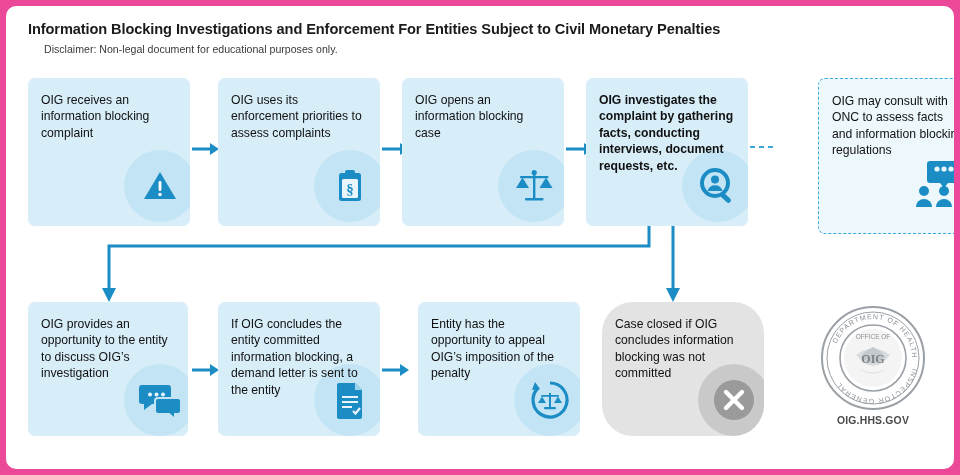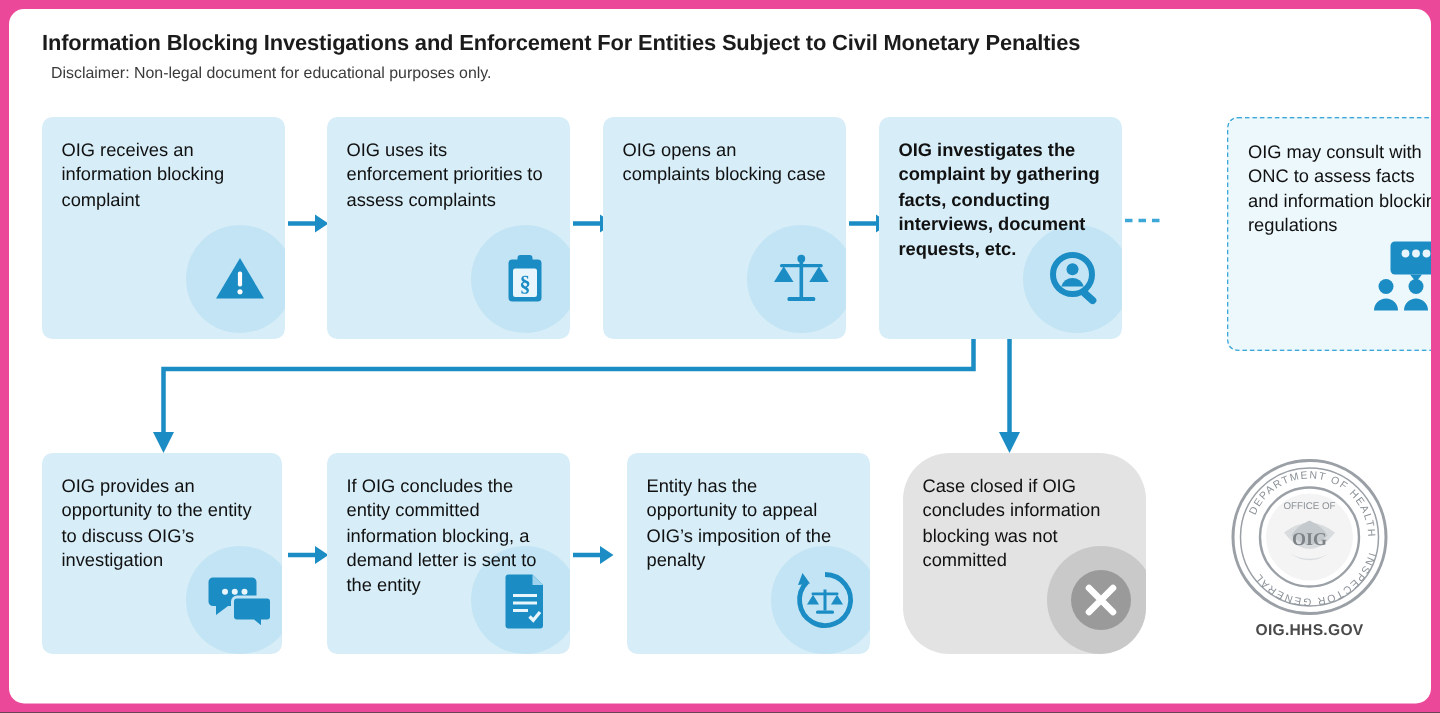--- a/index.html
+++ b/index.html
@@ -36,21 +36,21 @@
     left: 22px;
     top: 15px;
     width: 860px;
     font-size: 14.6px;
     font-weight: bold;
     color: #1b1b1b;
     letter-spacing: -0.1px;
   }
   .disclaimer {
     position: absolute;
-    left: 28px;
+    left: 38px;
     top: 37px;
     width: 700px;
     font-size: 10.6px;
     color: #3a3a3a;
   }
 
   
   .box {
     position: absolute;
     background: #d7edf8;
@@ -156,21 +156,21 @@
     </div>
 
     <div class="arrow" style="left:376px; top:135px;">
       <svg width="28" height="16" viewBox="0 0 28 16">
         <line x1="0" y1="8" x2="18" y2="8" stroke="#1b8cc4" stroke-width="3"></line>
         <path d="M18 2 L27 8 L18 14 Z" fill="#1b8cc4"></path>
       </svg>
     </div>
 
     <div class="box" style="left:396px; top:72px; width:162px; height:148px;">
-      <div class="txt">OIG opens an complaints blocking case</div>
+      <div class="txt">OIG opens an information blocking case</div>
       <div class="badge" style="left:96px; top:72px; width:72px; height:72px;">
         <svg width="42" height="40" viewBox="0 0 42 40">
           <rect x="20" y="6" width="2.4" height="26" fill="#1b8cc4"></rect>
           <rect x="12" y="32" width="18.5" height="2.6" rx="1" fill="#1b8cc4"></rect>
           <rect x="7" y="10" width="28.5" height="2.2" rx="1" fill="#1b8cc4"></rect>
           <circle cx="21.2" cy="6.5" r="2.6" fill="#1b8cc4"></circle>
           <path d="M3 22 L9.5 11.5 L16 22 Z" fill="#1b8cc4"></path>
           <path d="M26.5 22 L33 11.5 L39.5 22 Z" fill="#1b8cc4"></path>
         </svg>
       </div>

